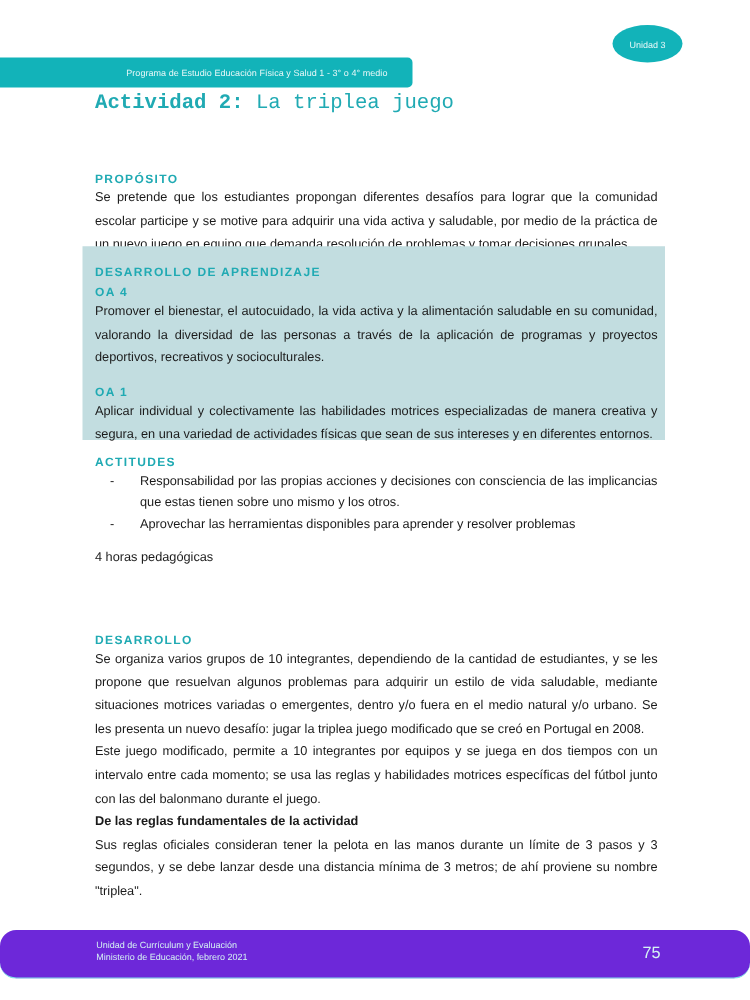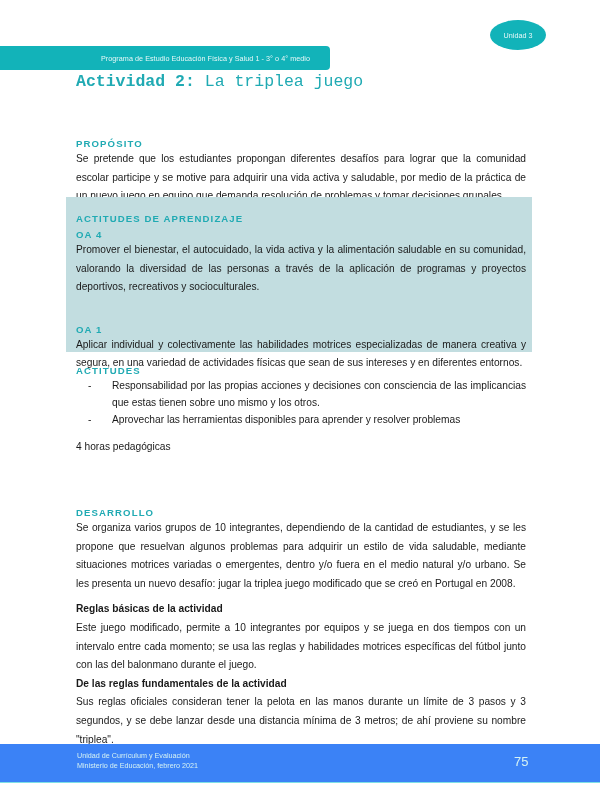--- a/index.html
+++ b/index.html
@@ -43,21 +43,21 @@
       background: #c2dde0;
     }
     .bullets { list-style: none; margin: 0; padding: 0; }
     .bullets li {
       position: relative; padding-left: 36px; font-size: 10.2px; line-height: 17px;
       text-align: justify; text-align-last: left;
     }
     .bullets li .dash { position: absolute; left: 12px; top: 0; }
     .footer {
       position: absolute; left: 0; top: 744px; width: 600px; height: 38px;
-      background: #3b82f6; border-bottom: 1px solid #7fe0e6;
+      background: #6d28d9; border-bottom: 1px solid #7fe0e6; border-radius: 13px;
     }
     .footer .f1, .footer .f2 {
       position: absolute; left: 77px; color: #d5f2f3; font-size: 7.2px;
     }
     .footer .f1 { top: 7px; }
     .footer .f2 { top: 17px; }
     .footer .pg { position: absolute; left: 514px; top: 10px; color: #d5f2f3; font-size: 13px; }
   </style>
 </head>
 <body>
@@ -71,43 +71,42 @@
 
 <div class="title"><b>Actividad 2:</b><span> La triplea juego</span></div>
 
 <div class="content" style="top:137px;">
   <div class="sec-h">PROPÓSITO</div>
   <div class="para">Se pretende que los estudiantes propongan diferentes desafíos para lograr que la comunidad escolar participe y se motive para adquirir una vida activa y saludable, por medio de la práctica de un nuevo juego en equipo que demanda resolución de problemas y tomar decisiones grupales.</div>
 </div>
 
 <div class="oa-box"></div>
 <div class="content" style="top:212px;">
-  <div class="sec-h">ACTITUDES DE APRENDIZAJE</div>
+  <div class="sec-h">DESARROLLO DE APRENDIZAJE</div>
   <div class="sec-h" style="margin-top:3px;">OA 4</div>
   <div class="para">Promover el bienestar, el autocuidado, la vida activa y la alimentación saludable en su comunidad, valorando la diversidad de las personas a través de la aplicación de programas y proyectos deportivos, recreativos y socioculturales.</div>
-  <div class="sec-h" style="margin-top:26px;">OA 1</div>
+  <div class="sec-h" style="margin-top:11px;">OA 1</div>
   <div class="para">Aplicar individual y colectivamente las habilidades motrices especializadas de manera creativa y segura, en una variedad de actividades físicas que sean de sus intereses y en diferentes entornos.</div>
 </div>
 
 <div class="content" style="top:364px;">
   <div class="sec-h">ACTITUDES</div>
   <ul class="bullets">
     <li><span class="dash">-</span><span>Responsabilidad por las propias acciones y decisiones con consciencia de las implicancias que estas tienen sobre uno mismo y los otros.</span></li>
     <li><span class="dash">-</span><span>Aprovechar las herramientas disponibles para aprender y resolver problemas</span></li>
   </ul>
 </div>
 
 <div class="content" style="top:438px;">
   <div class="para">4 horas pedagógicas</div>
 </div>
 
 <div class="content" style="top:506px;">
   <div class="sec-h">DESARROLLO</div>
   <div class="para">Se organiza varios grupos de 10 integrantes, dependiendo de la cantidad de estudiantes, y se les propone que resuelvan algunos problemas para adquirir un estilo de vida saludable, mediante situaciones motrices variadas o emergentes, dentro y/o fuera en el medio natural y/o urbano. Se les presenta un nuevo desafío: jugar la triplea juego modificado que se creó en Portugal en 2008.</div>
-  <div class="sub-h" style="margin-top:7px;">Reglas básicas de la actividad</div>
   <div class="para">Este juego modificado, permite a 10 integrantes por equipos y se juega en dos tiempos con un intervalo entre cada momento; se usa las reglas y habilidades motrices específicas del fútbol junto con las del balonmano durante el juego.</div>
   <div class="sub-h" style="margin-top:0;">De las reglas fundamentales de la actividad</div>
   <div class="para">Sus reglas oficiales consideran tener la pelota en las manos durante un límite de 3 pasos y 3 segundos, y se debe lanzar desde una distancia mínima de 3 metros; de ahí proviene su nombre "triplea".</div>
 </div>
 
 <div class="footer">
   <div class="f1">Unidad de Currículum y Evaluación</div>
   <div class="f2">Ministerio de Educación, febrero 2021</div>
   <div class="pg">75</div>
 </div>

